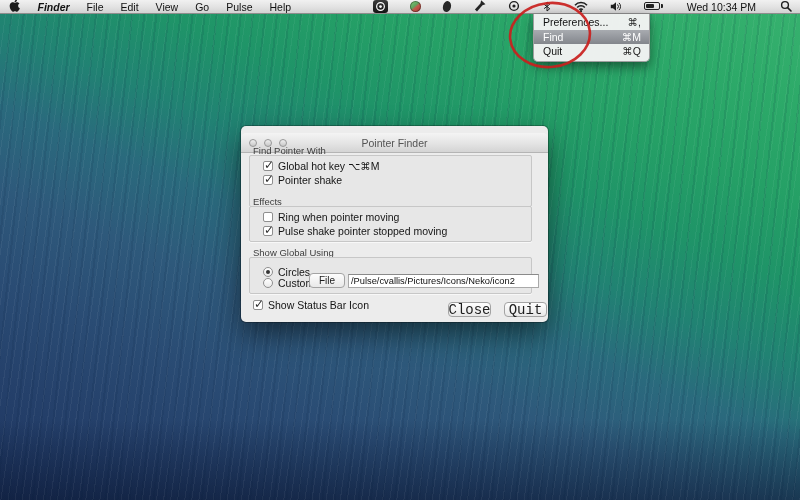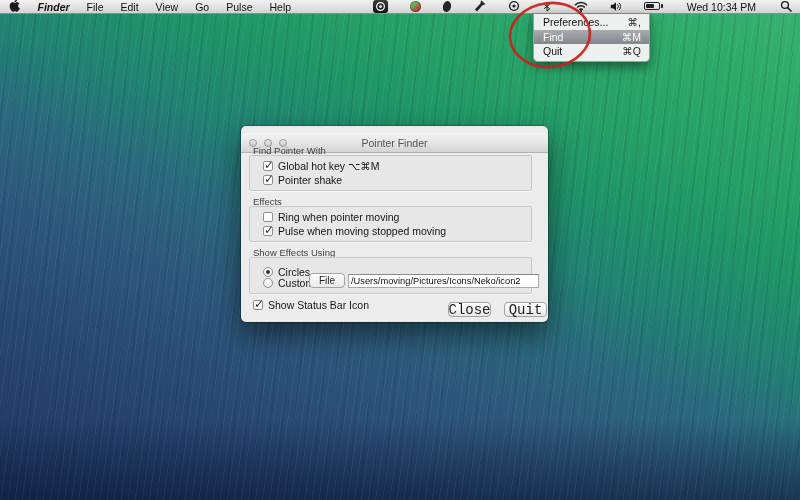--- a/index.html
+++ b/index.html
@@ -261,55 +261,55 @@
   <div class="titlebar">
     <span class="traffic">
       <span class="tl-btn"></span>
       <span class="tl-btn"></span>
       <span class="tl-btn"></span>
     </span>
     <span class="win-title">Pointer Finder</span>
   </div>
 
   <div class="grp-label" style="top:19px">Find Pointer With</div>
-  <div class="grp-box" style="top:29px; height:36px">
+  <div class="grp-box" style="top:29px; height:52px">
     <div class="opt-row" style="top:4px">
       <span class="checkbox checked"></span>
       <span>Global hot key ⌥⌘M</span>
     </div>
     <div class="opt-row" style="top:18px">
       <span class="checkbox checked"></span>
       <span>Pointer shake</span>
     </div>
   </div>
 
   <div class="grp-label" style="top:70px">Effects</div>
   <div class="grp-box" style="top:80px; height:36px">
     <div class="opt-row" style="top:4px">
       <span class="checkbox"></span>
       <span>Ring when pointer moving</span>
     </div>
     <div class="opt-row" style="top:18px">
       <span class="checkbox checked"></span>
-      <span>Pulse when moving stopped moving</span>
-    </div>
-  </div>
-
-  <div class="grp-label" style="top:121px">Show Effects Using</div>
+      <span>Pulse shake pointer stopped moving</span>
+    </div>
+  </div>
+
+  <div class="grp-label" style="top:121px">Show Global Using</div>
   <div class="grp-box" style="top:131px; height:37px">
     <div class="opt-row" style="top:8px">
       <span class="radio selected"></span>
       <span>Circles</span>
     </div>
     <div class="opt-row" style="top:19px">
       <span class="radio"></span>
       <span>Custom</span>
     </div>
     <div class="file-btn">File</div>
-    <div class="path-field">/Users/moving/Pictures/Icons/Neko/icon2</div>
+    <div class="path-field">/Pulse/cvallis/Pictures/Icons/Neko/icon2</div>
   </div>
 
   <div class="opt-row statusbar-row">
     <span class="checkbox checked"></span>
     <span>Show Status Bar Icon</span>
   </div>
 
   <div class="dlg-btn btn-close">Close</div>
   <div class="dlg-btn btn-quit">Quit</div>
 </div>

